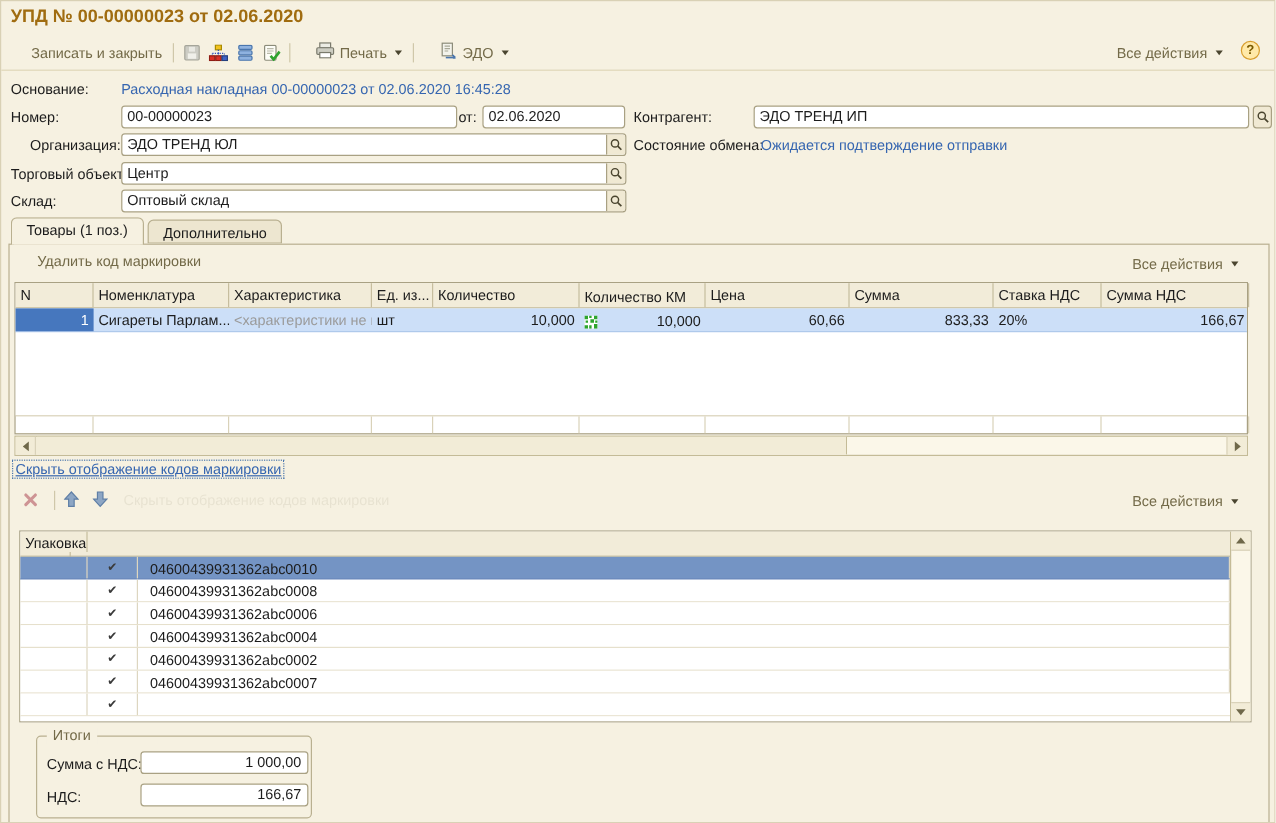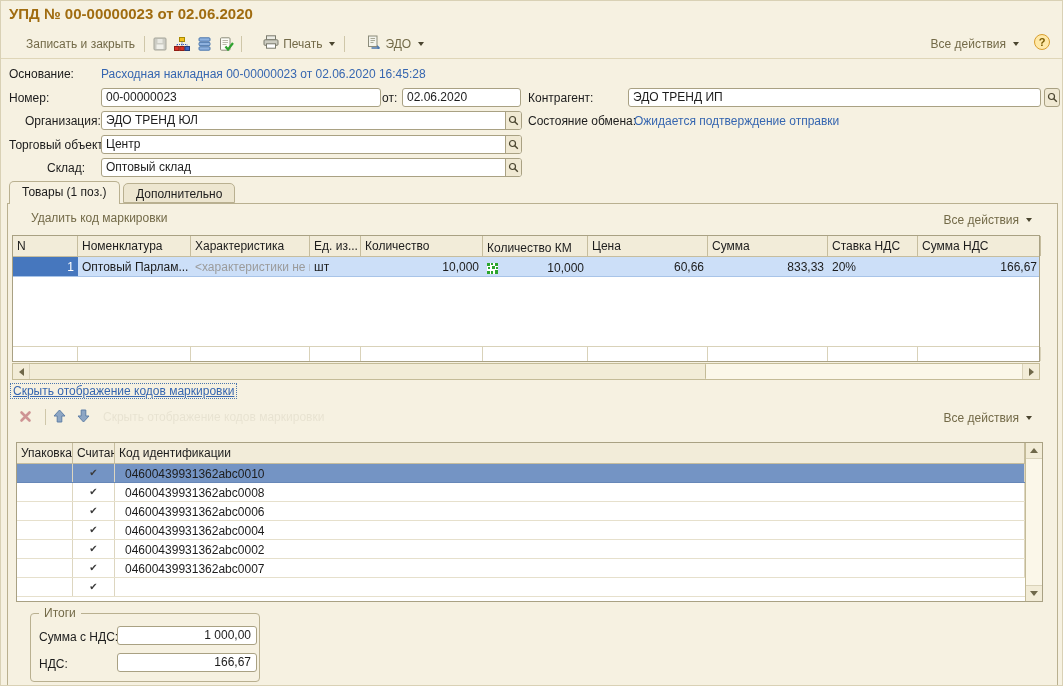--- a/index.html
+++ b/index.html
@@ -61,21 +61,21 @@
   .hthumb { width:676px; background:#F2ECD7; border-right:1px solid #C4BB97; border-radius:1px; }
   .vscroll { position:absolute; right:0; top:0; bottom:0; width:17px; background:#FBF7E9; border-left:1px solid #C4BB97; }
   .vscroll .sbtn { position:absolute; left:0; right:0; height:16px; width:auto; }
   .vscroll .up { top:0; border-bottom:1px solid #D9D2B9; } .vscroll .dn { bottom:0; border-top:1px solid #D9D2B9; }
 
   
   .toggle-link { position:absolute; color:#3666B0; text-decoration:underline; outline:1px dotted #4A76AD; padding:0 2px; cursor:pointer; white-space:nowrap; }
   .ghost { position:absolute; color:#6F684A; opacity:0.10; white-space:nowrap; }
 
   
-  .m-head { display:flex; height:21px; background:#F2ECD9; border-bottom:1px solid #C6BD9E; flex-shrink:0; }
+  .m-head { display:flex; height:21px; background:#F2ECD9; border-bottom:1px solid #C6BD9E; flex-shrink:0;flex-direction:column; }
   .m-head .c, .m-row .c { border-right:1px solid #DDD6C0; padding:3px 4px 0 4px; white-space:nowrap; overflow:hidden; }
   .m-head .c { border-right:1px solid #C6BD9E; }
   .m-row { display:flex; height:19px; border-bottom:1px solid #E6E0CC; flex-shrink:0; background:#fff; }
   .m-row.sel { background:#7494C4; border-bottom:1px solid #6787B8; }
   .mc0 { width:56px; flex-shrink:0; } .mc1 { width:42px; flex-shrink:0; text-align:center; font-size:10px; color:#3A3A3A; } .mc2 { flex:1; padding-left:10px !important; }
 
   
   .groupbox { position:absolute; left:8px; top:612px; width:230px; height:69px; border:1px solid #B9B090; border-radius:4px;margin-left:21px; }
   .groupbox .legend { position:absolute; left:8px; top:-8px; background:#F6F1E1; padding:0 5px; color:#736A48; }
   .tot-field { position:absolute; height:19px; background:#fff; border:1px solid #A9A183; border-radius:3px; text-align:right; padding:0 5px; line-height:17px; }
@@ -188,21 +188,21 @@
   <div class="field" style="left:100px; top:134px; width:421px;">
     <span class="val">Центр</span>
     <span class="qbtn">
         <svg width="11" height="11">
           <circle cx="4.5" cy="4.5" r="3" fill="none" stroke="#4A452F" stroke-width="1.2"></circle>
           <path d="M6.8 6.8l3 3" stroke="#4A452F" stroke-width="1.4"></path>
         </svg>
       </span>
   </div>
 
-  <span class="flabel" style="left:8px; top:160px;margin-left:38px;">Склад:</span>
+  <span class="flabel" style="left:8px; top:160px;">Склад:</span>
   <div class="field" style="left:100px; top:157px; width:421px;">
     <span class="val">Оптовый склад</span>
     <span class="qbtn">
         <svg width="11" height="11">
           <circle cx="4.5" cy="4.5" r="3" fill="none" stroke="#4A452F" stroke-width="1.2"></circle>
           <path d="M6.8 6.8l3 3" stroke="#4A452F" stroke-width="1.4"></path>
         </svg>
       </span>
   </div>
 
@@ -227,21 +227,21 @@
         <span class="c c3">Ед. из...</span>
         <span class="c c4">Количество</span>
         <span class="c c5">Количество КМ</span>
         <span class="c c6">Цена</span>
         <span class="c c7">Сумма</span>
         <span class="c c8">Ставка НДС</span>
         <span class="c c9">Сумма НДС</span>
       </div>
       <div class="g-row sel">
         <span class="c c0 c-n rt">1</span>
-        <span class="c c1">Оптовый Парлам...</span>
+        <span class="c c1">Сигареты Парлам...</span>
         <span class="c c2 dim">&lt;характеристики не и...</span>
         <span class="c c3">шт</span>
         <span class="c c4 rt">10,000</span>
         <span class="c c5">
           <svg width="11" height="11">
               <rect width="11" height="11" fill="#FFFFFF"></rect>
               <path fill="#2DA52D" d="M0 0h3v3H0zM4 0h2v2H4zM8 0h3v3H8zM1 4h2v2H1zM5 3h3v3H5zM0 8h3v3H0zM4 8h2v3H4zM8 7h3v4H8zM9 4h2v2H9z"></path>
             </svg>
           <span class="num">10,000</span>
         </span>

